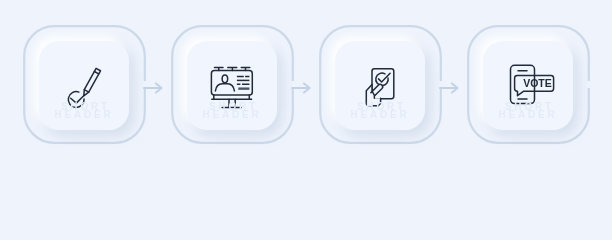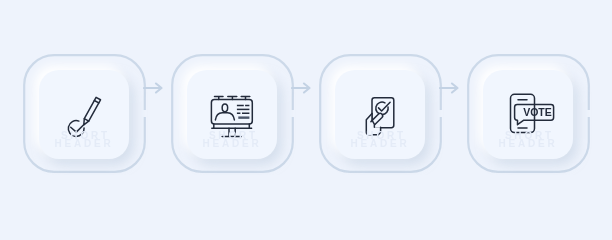--- a/index.html
+++ b/index.html
@@ -1,18 +1,18 @@
 <!DOCTYPE html>
 <html><head>
 <meta charset="utf-8">
 <style>
 html,body{margin:0;padding:0;}
 body{width:612px;height:175px;background:#eef3fc;overflow:hidden;font-family:"Liberation Sans",sans-serif;}
 .stage{position:relative;width:612px;height:175px;background:#eef3fc;}
-.card{position:absolute;top:25px;width:123px;height:115px;margin-top:29px;}
+.card{position:absolute;top:25px;width:123px;height:115px;}
 .ring{position:absolute;left:0;top:0;width:123px;height:119px;}
 .inner{position:absolute;left:16.5px;top:15.5px;width:90px;height:89px;border-radius:20px;background:#f1f6fe;
   box-shadow:-5px -5px 10px rgba(255,255,255,0.95), 5px 6px 12px rgba(192,205,224,0.55);}
 .label{position:absolute;left:0;right:0;top:62px;text-align:center;font-size:10px;letter-spacing:2.8px;
   color:#e4ebf7;font-weight:bold;line-height:8px;text-indent:2.8px;}
 .ic{position:absolute;left:0;top:0;}
 .arrow{position:absolute;}
 .rr{fill:none;stroke:#ccd9e9;stroke-width:2.2;}
 .st{fill:none;stroke:#232b3b;stroke-width:1.5;stroke-linecap:round;stroke-linejoin:round;}
 .sf{fill:none;stroke:#232b3b;stroke-width:1.5;stroke-linecap:butt;}

